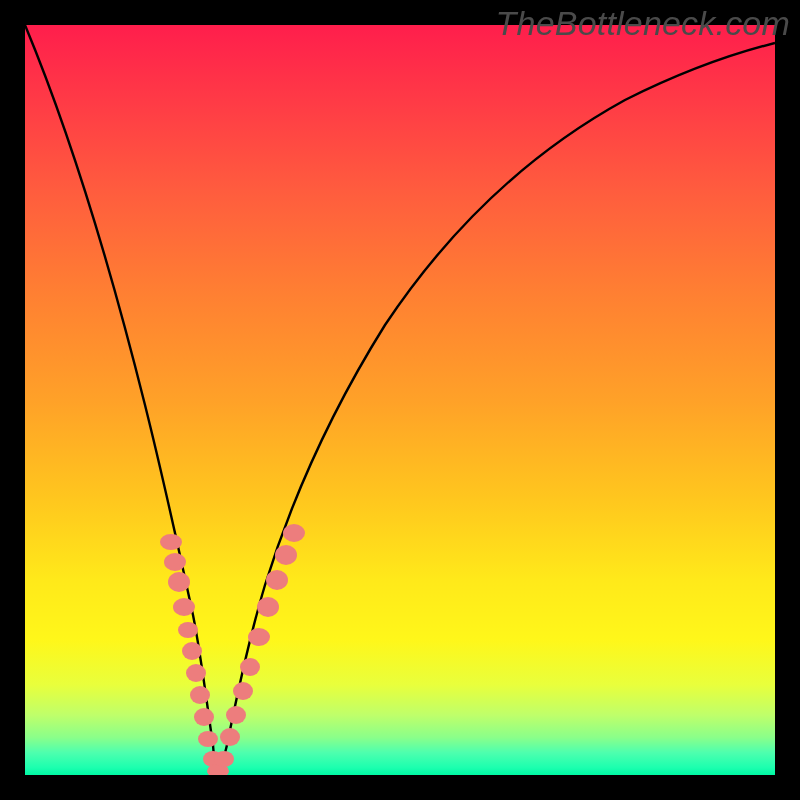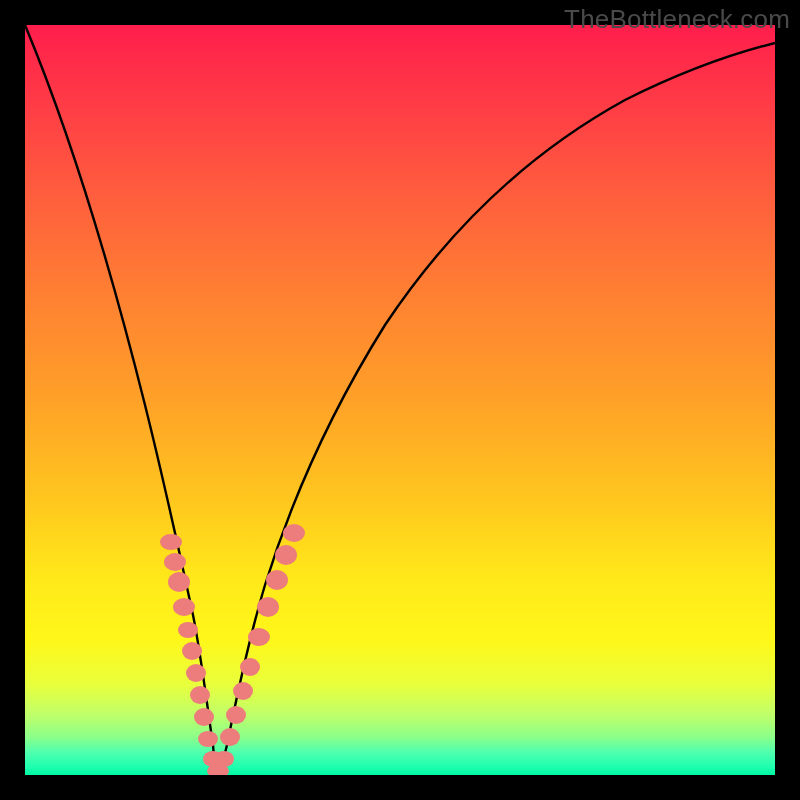--- a/index.html
+++ b/index.html
@@ -56,23 +56,24 @@
     left: 0;
     top: 0;
     width: 100%;
     height: 100%;
   }
   .watermark {
     position: absolute;
     top: 4px;
     right: 10px;
     color: #4a4a4a;
-    font-size: 26px;
+    font-size: 34px;
     font-weight: 400;
     letter-spacing: 0.2px;
+    font-style: italic;
   }
 </style>
 </head>
 <body>
 
 <div class="frame">
 
   <div class="plot">
     <div class="gradient-bg"></div>
 

